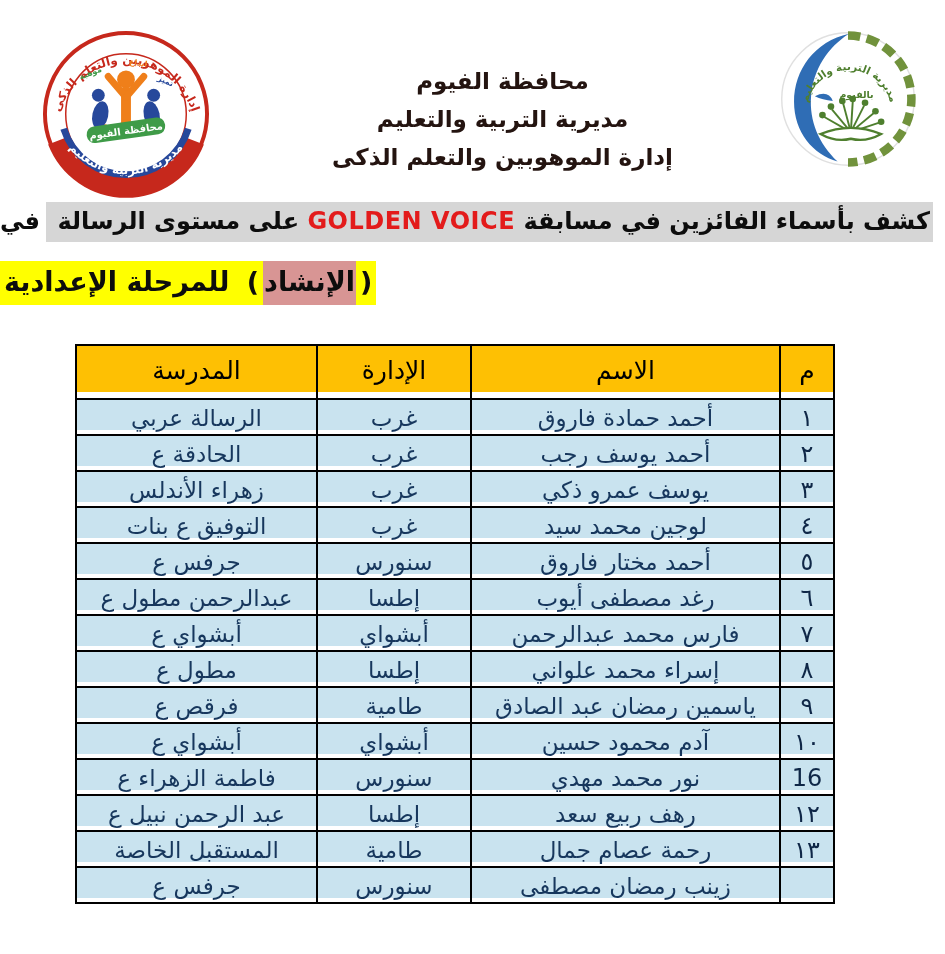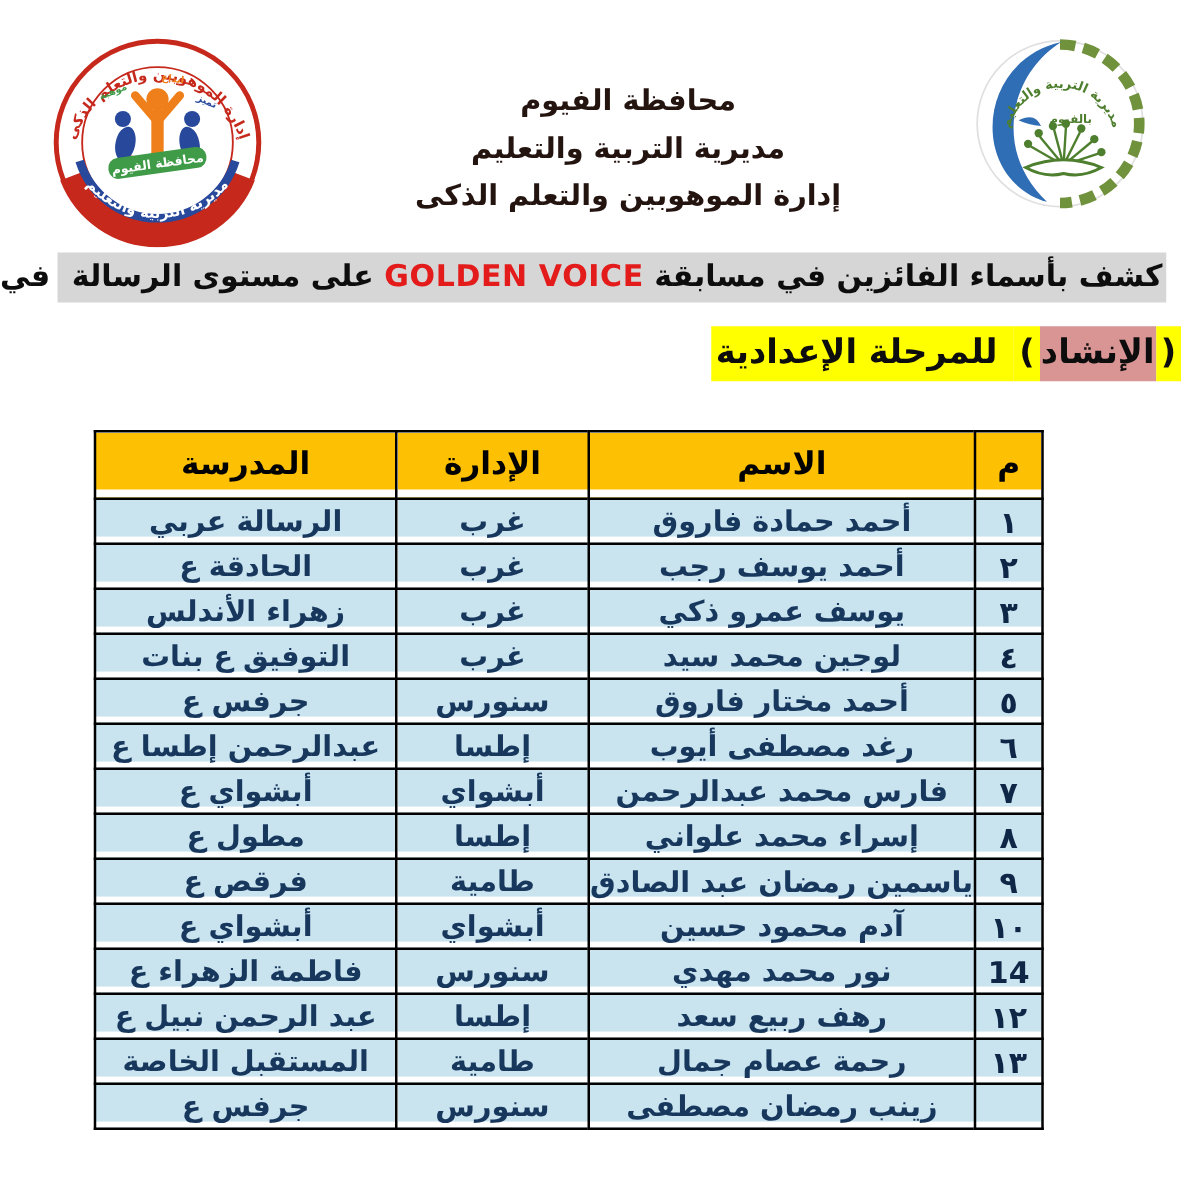--- a/index.html
+++ b/index.html
@@ -19,34 +19,34 @@
   
   .title-line{
     position:absolute;top:207px;right:12px;direction:rtl;white-space:nowrap;
     font-size:24px;font-weight:bold;color:#0d0d0d;
   }
   .hl-gray{background:#d6d6d6;padding:5px 3px 7px 3px;}
   .red-latin{color:#e31b1b;letter-spacing:0.5px;margin-top:48px;}
   .title-tail{padding-right:6px;}
   
   .subtitle-line{
-    position:absolute;top:266px;left:0;width:945px;text-align:right;direction:rtl;
+    position:absolute;top:266px;left:0;width:945px;text-align:left;direction:rtl;
     font-size:27px;font-weight:bold;color:#0d0d0d;
   }
   .hl-yellow{background:#ffff00;padding:5px 4px 8px 4px;}
   .hl-rose{background:#d89594;padding:5px 1px 8px 1px;}
   
   table.winners{
     position:absolute;left:75px;top:344px;width:758px;
     border-collapse:collapse;table-layout:fixed;direction:rtl;
   }
   .c-num{width:54px;} .c-name{width:309px;} .c-admin{width:154px;} .c-school{width:241px;}
   table.winners th,table.winners td{
     border:2px solid #000;text-align:center;vertical-align:middle;
-    font-weight:bold;overflow:hidden;white-space:nowrap;
+    font-weight:normal;overflow:hidden;white-space:nowrap;
   }
   table.winners th{
     height:46px;font-size:25px;color:#000;padding-bottom:5px;
     background:linear-gradient(to bottom,#fec003 0%,#fec003 88%,#ffffff 88%);
   }
   table.winners td{
     height:33px;font-size:23px;color:#17375d;padding-bottom:0;
     background:linear-gradient(to bottom,#c9e3ef 0%,#c9e3ef 87%,#ffffff 87%);
   }
   table.winners td.col-num{font-size:24px;color:#0f2747;}
@@ -190,21 +190,21 @@
         <tr>
           <td class="col-num">٥</td>
           <td class="col-name">أحمد مختار فاروق</td>
           <td class="col-admin">سنورس</td>
           <td class="col-school">جرفس ع</td>
         </tr>
         <tr>
           <td class="col-num">٦</td>
           <td class="col-name">رغد مصطفى أيوب</td>
           <td class="col-admin">إطسا</td>
-          <td class="col-school">عبدالرحمن إطسا ع</td>
+          <td class="col-school">عبدالرحمن مطول ع</td>
         </tr>
         <tr>
           <td class="col-num">٧</td>
           <td class="col-name">فارس محمد عبدالرحمن</td>
           <td class="col-admin">أبشواي</td>
           <td class="col-school">أبشواي ع</td>
         </tr>
         <tr>
           <td class="col-num">٨</td>
           <td class="col-name">إسراء محمد علواني</td>
@@ -217,21 +217,21 @@
           <td class="col-admin">طامية</td>
           <td class="col-school">فرقص ع</td>
         </tr>
         <tr>
           <td class="col-num">١٠</td>
           <td class="col-name">آدم محمود حسين</td>
           <td class="col-admin">أبشواي</td>
           <td class="col-school">أبشواي ع</td>
         </tr>
         <tr>
-          <td class="col-num">14</td>
+          <td class="col-num">16</td>
           <td class="col-name">نور محمد مهدي</td>
           <td class="col-admin">سنورس</td>
           <td class="col-school">فاطمة الزهراء ع</td>
         </tr>
         <tr>
           <td class="col-num">١٢</td>
           <td class="col-name">رهف ربيع سعد</td>
           <td class="col-admin">إطسا</td>
           <td class="col-school">عبد الرحمن نبيل ع</td>
         </tr>

